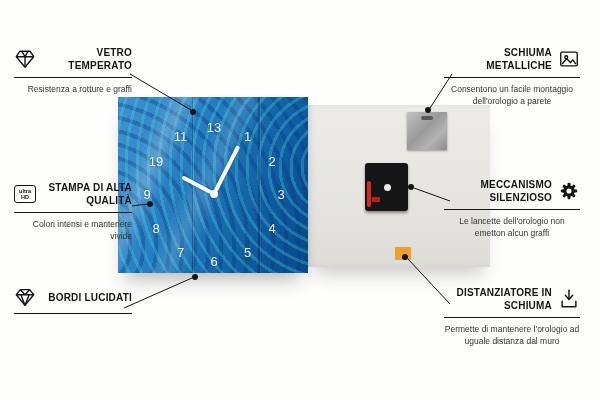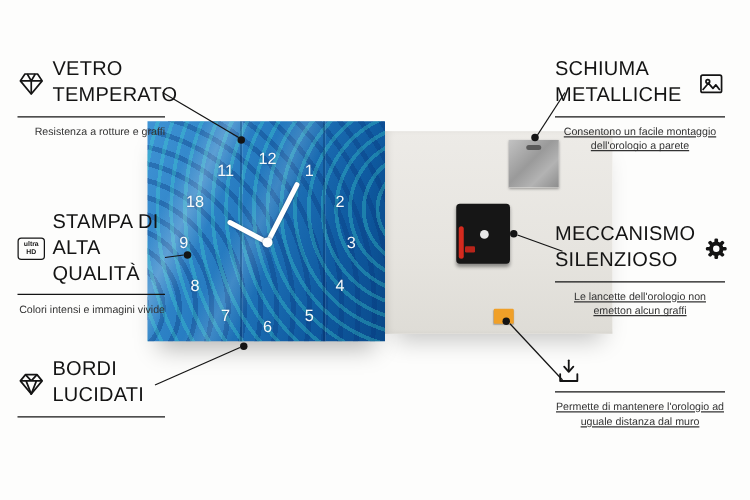--- a/index.html
+++ b/index.html
@@ -4,29 +4,29 @@
 <style>
   html,body{margin:0;padding:0;}
   body{font-family:"Liberation Sans", sans-serif; background:#fff;}
   #stage{position:relative;width:600px;height:400px;background:#fdfdfc;overflow:hidden;}
 
   
   .callout{position:absolute;}
   .callout.left{width:118px;}
   .callout.right{width:136px;}
   .head{display:flex;align-items:center;gap:6px;border-bottom:1.4px solid #141414;padding-bottom:5px;}
-  .head .title{flex:1;text-align:left;font-weight:normal;font-size:16px;line-height:1.3;letter-spacing:.2px;color:#141414;}
+  .head .title{flex:1;text-align:right;font-weight:bold;font-size:10px;line-height:1.3;letter-spacing:.2px;color:#141414;}
   .ficon{width:22px;height:22px;flex:0 0 auto;display:flex;align-items:center;justify-content:center;}
   .ficon svg{width:22px;height:22px;}
   .desc{margin-top:6px;font-size:8.5px;line-height:1.4;color:#333;}
   .callout.left .desc{text-align:right;}
-  .callout.right .desc{text-align:center;text-decoration:underline;}
+  .callout.right .desc{text-align:center;}
 
   #c1{left:14px;top:46px;}
-  #c2{left:14px;top:168px;}
+  #c2{left:14px;top:181px;}
   #c3{left:14px;top:286px;}
   #c4{left:444px;top:46px;}
   #c5{left:444px;top:178px;}
   #c6{left:444px;top:286px;}
 
   
   .uhd{width:22px;height:16px;border:1.4px solid #141414;border-radius:3px;
        display:flex;flex-direction:column;align-items:center;justify-content:center;
        font-size:5.5px;font-weight:bold;line-height:1.1;color:#141414;}
 
@@ -79,23 +79,23 @@
     <div style="position:absolute;inset:0;">
         <span class="clock-num" style="left: 129.5px; top: 39px;">1</span>
         <span class="clock-num" style="left: 154px; top: 63.5px;">2</span>
         <span class="clock-num" style="left: 163px; top: 97px;">3</span>
         <span class="clock-num" style="left: 154px; top: 130.5px;">4</span>
         <span class="clock-num" style="left: 129.5px; top: 155px;">5</span>
         <span class="clock-num" style="left: 96px; top: 164px;">6</span>
         <span class="clock-num" style="left: 62.5px; top: 155px;">7</span>
         <span class="clock-num" style="left: 38px; top: 130.5px;">8</span>
         <span class="clock-num" style="left: 29px; top: 97px;">9</span>
-        <span class="clock-num" style="left: 38px; top: 63.5px;">18</span>
+        <span class="clock-num" style="left: 38px; top: 63.5px;">19</span>
         <span class="clock-num" style="left: 62.5px; top: 39px; text-align: right;">11</span>
-        <span class="clock-num" style="left: 96px; top: 30px;">12</span>
+        <span class="clock-num" style="left: 96px; top: 30px;">13</span>
       </div>
     <div class="hand hour"></div>
     <div class="hand minute"></div>
     <div class="center-cap"></div>
   </div>
 
   <div class="back-panel">
     <div class="mount-plate">
       <div class="plate-slot"></div>
     </div>
@@ -123,21 +123,21 @@
   <div class="callout left" id="c2">
     <div class="head">
       <span class="ficon">
         <span class="uhd">
           <span>ultra</span>
           <span>HD</span>
         </span>
       </span>
       <span class="title">STAMPA DI ALTA QUALITÀ</span>
     </div>
-    <div class="desc">Colori intensi e immagini vivide</div>
+    <div class="desc">Colori intensi e mantenere vivide</div>
   </div>
 
   <div class="callout left" id="c3">
     <div class="head">
       <span class="ficon">
         <svg viewBox="0 0 24 24" fill="none" stroke="#141414" stroke-width="1.5" stroke-linejoin="round">
           <path d="M7 4h10l4.5 5.5L12 21 2.5 9.5z"></path>
           <path d="M2.5 9.5h19M7 4l5 5.5L17 4M7.5 9.5L12 21l4.5-11.5"></path>
         </svg>
       </span>
@@ -173,20 +173,21 @@
           </g>
           <circle cx="12" cy="12" r="2.8" fill="#fff"></circle>
         </svg>
       </span>
     </div>
     <div class="desc">Le lancette dell'orologio non emetton alcun graffi</div>
   </div>
 
   <div class="callout right" id="c6">
     <div class="head">
+      <span class="title">DISTANZIATORE IN SCHIUMA</span>
       <span class="ficon">
         <svg viewBox="0 0 24 24" fill="none" stroke="#141414" stroke-width="1.6" stroke-linejoin="round" stroke-linecap="round">
           <path d="M12 2.5v9"></path>
           <path d="M8 8l4 4.5L16 8"></path>
           <path d="M4.5 14.5v6h15v-6"></path>
         </svg>
       </span>
     </div>
     <div class="desc">Permette di mantenere l'orologio ad uguale distanza dal muro</div>
   </div>

